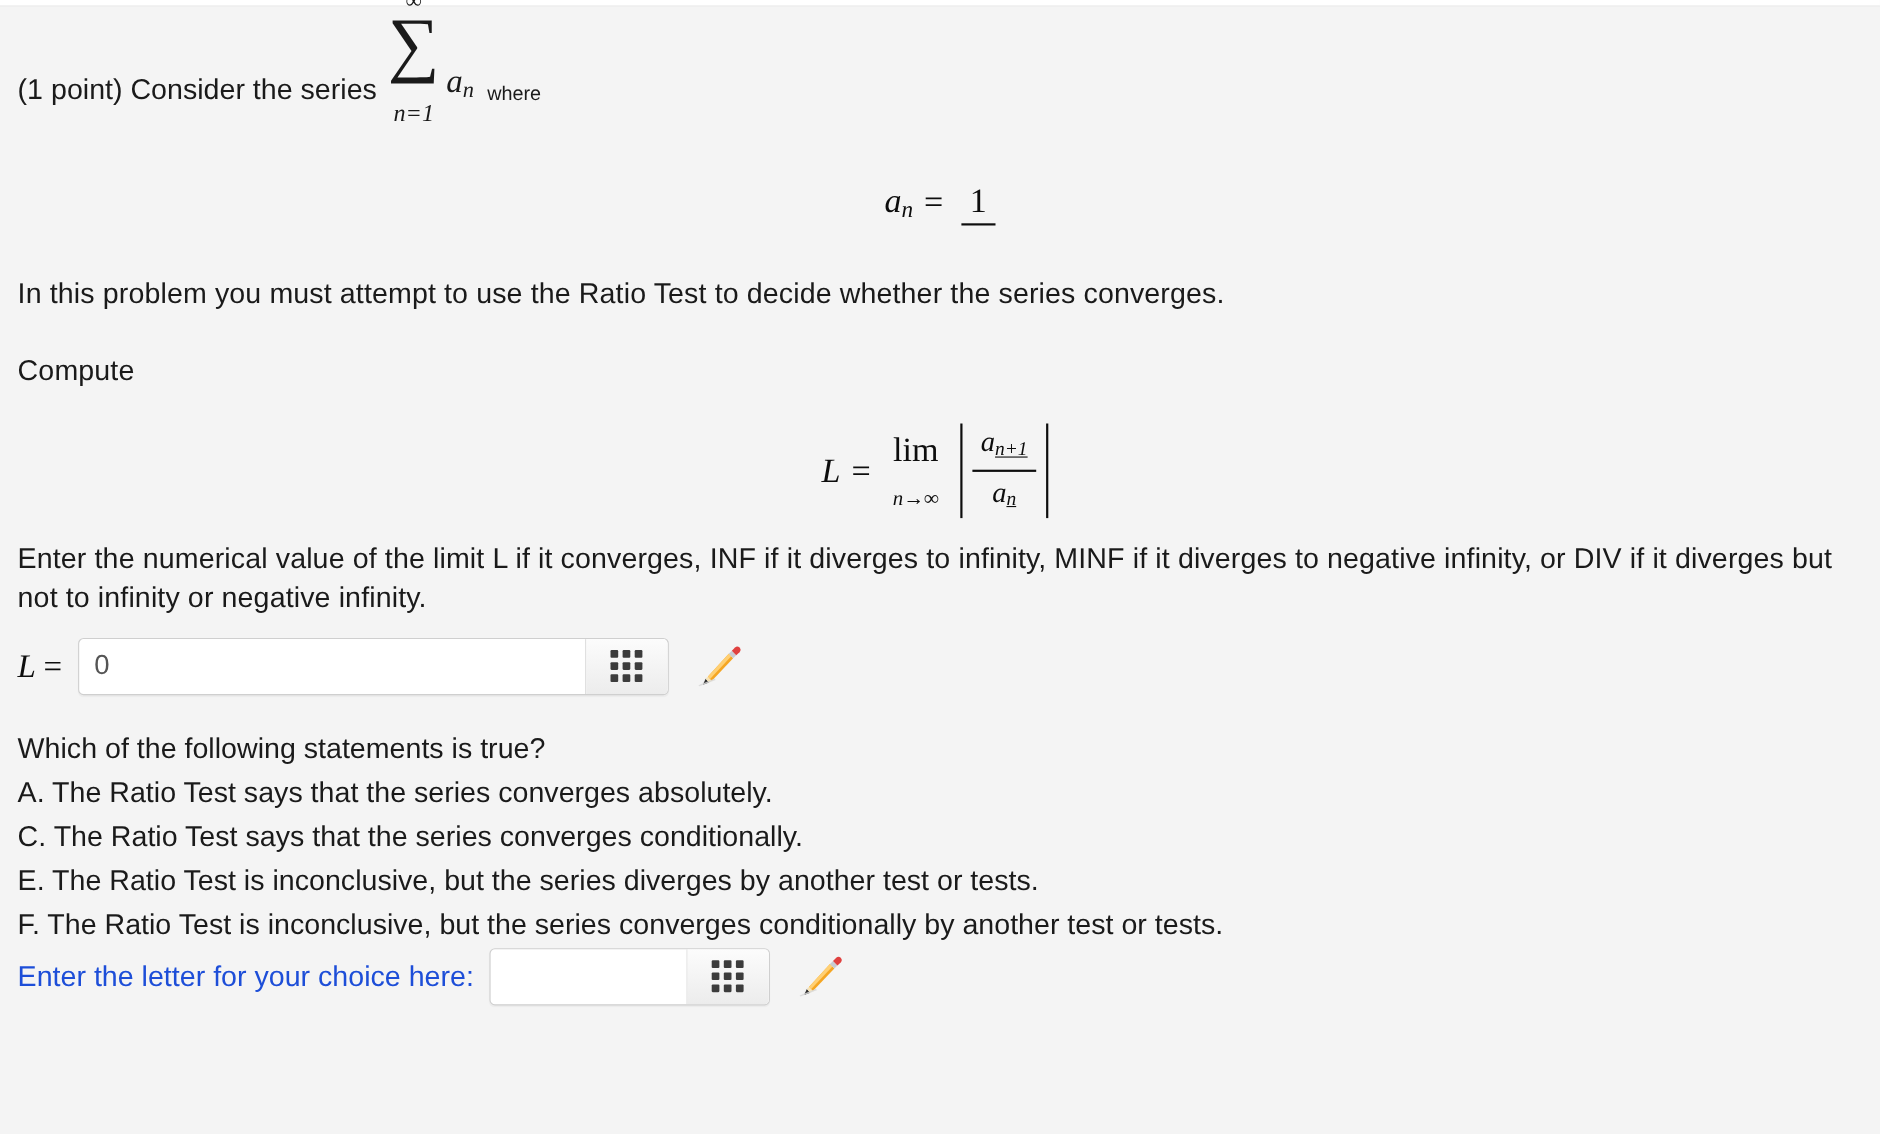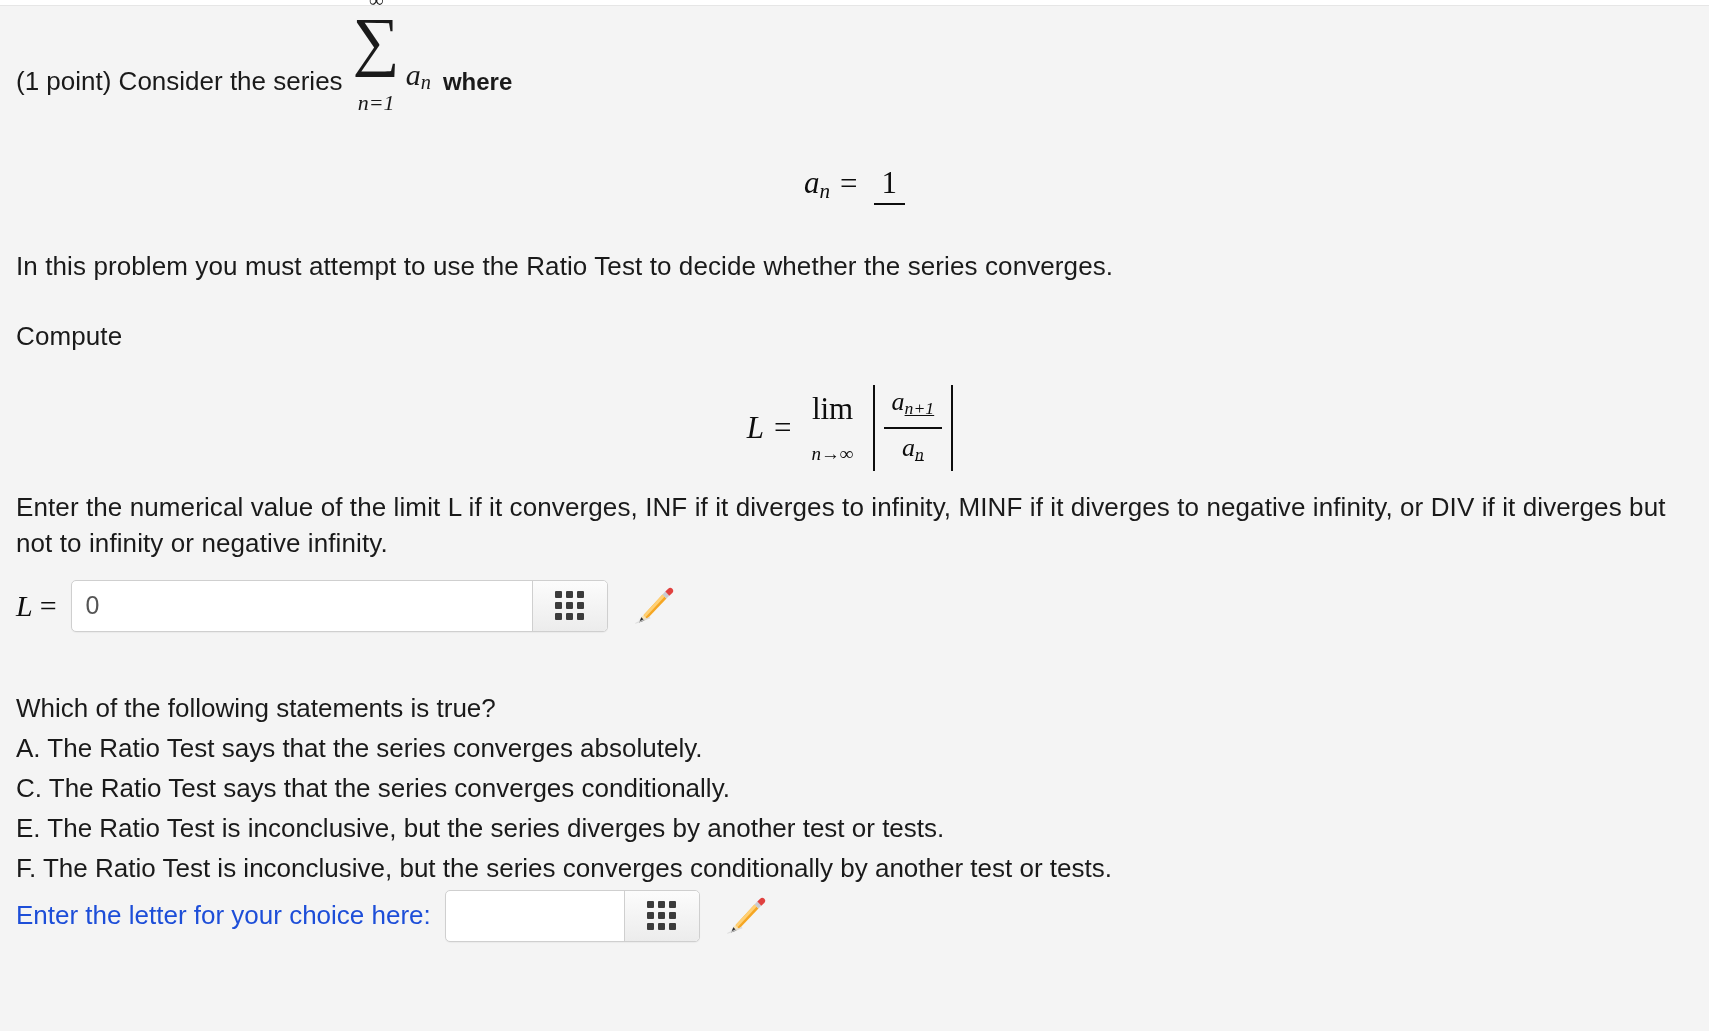--- a/index.html
+++ b/index.html
@@ -89,24 +89,23 @@
     font-family: "Liberation Serif", serif;
     font-style: italic;
     font-size: 30px;
     padding-bottom: 30px;
   }
   .an-term sub {
     font-size: 0.68em;
     vertical-align: -0.22em;
   }
   .t1b {
-    font-size: 24px;
+    font-size: 18px;
     padding-bottom: 28px;
     padding-left: 12px;
-    font-weight: bold;
   }
 
   
   .display-eq {
     display: flex;
     justify-content: center;
     align-items: center;
     width: 100%;
   }
   .eq1 { height: 120px; }
@@ -252,21 +251,21 @@
   }
   .pencil-icon {
     margin-left: 22px;
     width: 48px;
     height: 48px;
     cursor: pointer;
     flex: 0 0 auto;
   }
   .spacer-b { height: 34px; }
   .spacer-c { height: 26px; }
-  .choices-block { margin-top: 28px; }
+  .choices-block { }
   .para-block { margin-top: 4px; }
 </style>
 </head>
 <body>
 
 <div class="top-strip"></div>
 
 <div class="page">
 
   <div class="line1">

